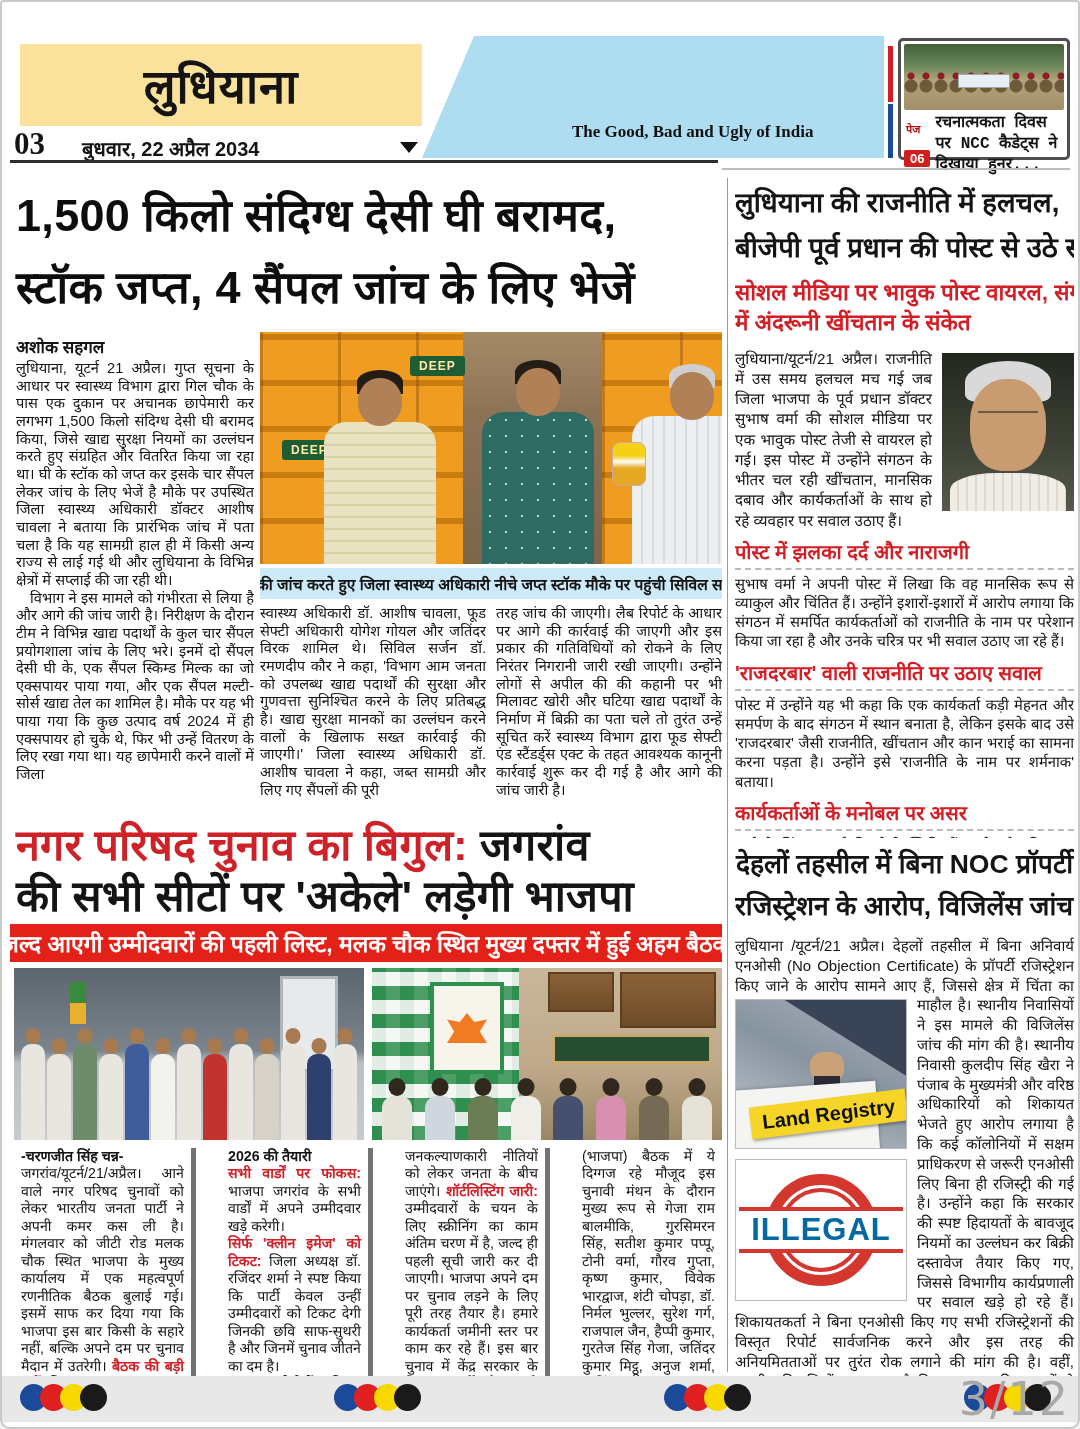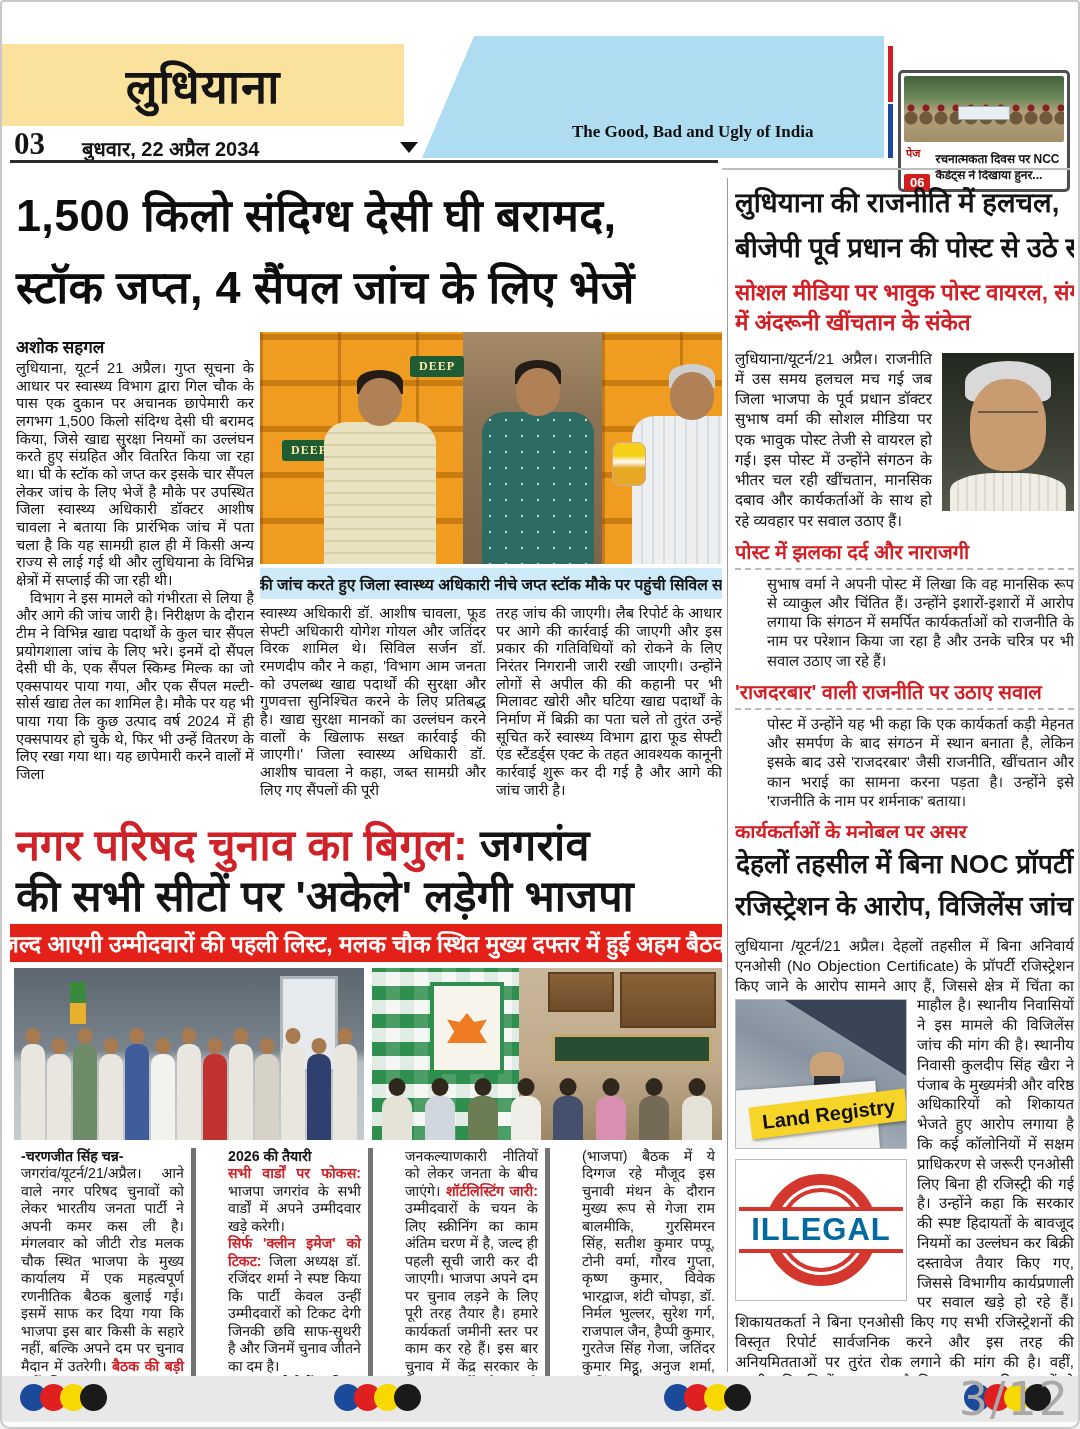--- a/index.html
+++ b/index.html
@@ -3,54 +3,54 @@
 <meta charset="utf-8">
 <title>यूटर्न टाइम</title>
 <style>
   * { margin:0; padding:0; box-sizing:border-box; }
   html,body { background:#f2f2f2; }
   body { font-family:"Liberation Sans","DejaVu Sans",sans-serif; color:#141414; }
   .page { position:relative; width:1080px; height:1429px; margin:0 auto; background:#ffffff;
           border:2px solid #c9c9c9; border-radius:4px 4px 10px 10px; overflow:hidden; }
 
   
-  .region-box { position:absolute; left:0; top:42px; width:402px; height:82px;
+  .region-box { position:absolute; left:18px; top:42px; width:402px; height:82px;
                 background:#fae19c; display:flex; align-items:center; justify-content:center; }
   .region-box span { font-size:47px; font-weight:800; letter-spacing:1px; }
   .page-num { position:absolute; left:12px; top:124px; font-family:"Liberation Serif",serif;
               font-size:31px; font-weight:700; }
   .issue-date { position:absolute; left:80px; top:133px; font-size:20px; font-weight:700; }
   .header-rule { position:absolute; left:8px; top:158px; width:708px; height:3px; background:#2c2c2c; }
   .masthead { position:absolute; left:420px; top:34px; width:462px; height:122px; background:#aedcf0;
               clip-path:polygon(52px 0, 100% 0, 100% 100%, 0 100%); }
   .masthead-title { position:absolute; left:58px; top:12px; width:395px; text-align:center;
                     font-size:57px; font-weight:800; letter-spacing:1px; white-space:nowrap; }
   .mast-purple { color:#5b3896; } .mast-black { color:#101010; margin-left:10px; }
   .masthead-tagline { position:absolute; left:150px; top:86px; font-family:"Liberation Serif",serif;
                       font-size:17px; font-weight:700; color:#111; }
   .mast-pointer { position:absolute; left:398px; top:140px; width:0; height:0;
                   border-left:9px solid transparent; border-right:9px solid transparent;
                   border-top:11px solid #111; }
   .accent-red-bar { position:absolute; left:886px; top:44px; width:5px; height:56px; background:#d21f26; }
   .accent-blue-bar { position:absolute; left:886px; top:102px; width:5px; height:54px; background:#1b4a9b; }
   .promo-box { position:absolute; left:896px; top:36px; width:172px; height:122px;
-               border:3px solid #4f4f4f; border-radius:5px; background:#fff; padding:3px;margin-top:32px; }
+               border:3px solid #4f4f4f; border-radius:5px; background:#fff; padding:3px; }
   .promo-photo { position:relative; width:100%; height:66px; overflow:hidden; border-radius:2px;
      background:linear-gradient(180deg,#41603a 0%,#6d8a5c 34%,#b3a27b 55%,#a08f68 100%); }
   .promo-photo .cadet-band { position:absolute; left:0; right:0; top:26px; height:34px;
      background-image:radial-gradient(circle at 7px 6px,#8a1f24 3px,rgba(0,0,0,0) 4px),
                       radial-gradient(circle at 7px 16px,#6e5a3a 6px,rgba(0,0,0,0) 7px);
      background-size:15px 34px; }
   .promo-photo .cadet-banner { position:absolute; left:34%; top:30px; width:32%; height:14px;
      background:#e8eef2; border:1px solid #9aa; }
   .promo-bottom { display:flex; align-items:center; margin-top:3px; }
   .promo-page-label { color:#b01212; font-weight:700; font-size:11px; margin:0 3px 14px 2px; }
   .promo-page-value { background:#d01e1e; color:#fff; font-weight:700; font-size:13px;
                       padding:1px 6px; border-radius:2px; margin-right:5px; align-self:flex-start; }
-  .promo-caption { font-size:12px; font-weight:700; line-height:1.3; }
+  .promo-caption { font-size:16px; font-weight:700; line-height:1.3;font-family:Liberation Mono, monospace; }
   .promo-underline { position:absolute; left:720px; top:166px; width:348px; height:2px; background:#bdbdbd; }
 
   
   .v-divider { position:absolute; left:725px; top:176px; width:1px; height:1194px; background:#9a9a9a; }
   .justified { text-align:justify; }
 
   
   .lead-headline { position:absolute; left:14px; top:180px; width:704px; font-size:45px;
                    font-weight:800; line-height:1.5; letter-spacing:.3px; color:#0d0d0d; white-space:nowrap; }
   .lead-headline div { height:72px; }
@@ -60,21 +60,21 @@
   .lead-col1 p+p { text-indent:14px; }
   .lead-photo { position:absolute; left:258px; top:330px; width:462px; height:232px; overflow:hidden;
                 background:linear-gradient(180deg,#a58a68 0%,#8d7356 35%,#7d6549 100%); }
   .boxes { position:absolute; top:0; bottom:0;
      background:
        repeating-linear-gradient(90deg, rgba(120,60,0,.35) 0 3px, rgba(0,0,0,0) 3px 78px),
        repeating-linear-gradient(0deg, #ef9c20 0 40px, #c97c10 40px 46px); }
   .boxes-left { left:0; width:44%; }
   .boxes-right { right:0; width:26%; }
   .deep-label { position:absolute; background:#1e5c34; color:#ffe9a8; font-weight:700; font-size:12px;
-                padding:3px 9px; border-radius:3px; letter-spacing:1px;font-family:Liberation Serif, serif; }
+                padding:3px 9px; border-radius:3px; letter-spacing:1px; }
   .deep-1 { left:150px; top:24px; } .deep-2 { left:22px; top:108px; }
   .person { position:absolute; bottom:0; }
   .person .head { position:absolute; left:50%; transform:translateX(-50%); top:-44px;
                   width:44px; height:48px; border-radius:48%; background:#b08156; }
   .person .hair { position:absolute; left:50%; transform:translateX(-50%); top:-52px;
                   width:46px; height:24px; border-radius:50% 50% 0 0; background:#241d16; }
   .person .body { width:100%; height:100%; border-radius:22px 22px 0 0; }
   .person-1 { left:64px; width:112px; height:142px; }
   .person-1 .body { background:repeating-linear-gradient(0deg,#e9e2c0 0 10px,#d9cfa4 10px 12px); }
   .person-2 { left:222px; width:112px; height:152px; }
@@ -150,21 +150,21 @@
   .portrait { float:right; width:132px; height:158px; margin:4px 0 6px 10px; position:relative;
               background:linear-gradient(180deg,#23281f 0%,#3c4034 55%,#56594c 100%); overflow:hidden; }
   .p-hair { position:absolute; left:23px; top:8px; width:86px; height:42px; border-radius:50% 50% 20% 20%; background:#d9d9d9; }
   .p-face { position:absolute; left:28px; top:26px; width:76px; height:92px; border-radius:46% 46% 42% 42%; background:#c89b70; }
   .p-specs { position:absolute; left:36px; top:58px; width:60px; height:12px;
              border-top:2px solid #6b5a42; }
   .p-shirt { position:absolute; left:8px; bottom:-4px; width:116px; height:42px; border-radius:40% 40% 0 0;
              background:repeating-linear-gradient(90deg,#efede6 0 7px,#ddd9cd 7px 9px); }
   .pol-sec-head { margin-top:7px; font-size:20px; font-weight:800; color:#d21f26;
                   padding-bottom:3px; border-bottom:2px dashed #b9b9b9; }
-  .pol-sec-body { margin-top:5px; font-size:14.8px; line-height:1.3;margin-left:32px; }
+  .pol-sec-body { margin-top:5px; font-size:14.8px; line-height:1.3; }
 
   
   .noc-article { position:absolute; left:733px; top:842px; width:339px; height:566px; overflow:hidden; }
   .noc-headline { font-size:26.5px; font-weight:800; line-height:1.55; white-space:nowrap;text-align:center; }
   .noc-headline div{ height:42px; }
   .noc-body { margin-top:8px; font-size:15px; line-height:1.32; }
   .noc-floats { float:left; width:172px; margin:4px 10px 4px 0; }
   .land-photo { position:relative; width:172px; height:150px; overflow:hidden; border:1px solid #bbb;
                 background:linear-gradient(205deg,#aab4bd 0%,#8793a0 45%,#c7ccd2 100%); }
   .land-blob { position:absolute; right:-14px; top:-10px; width:70px; height:60px; border-radius:50%;

